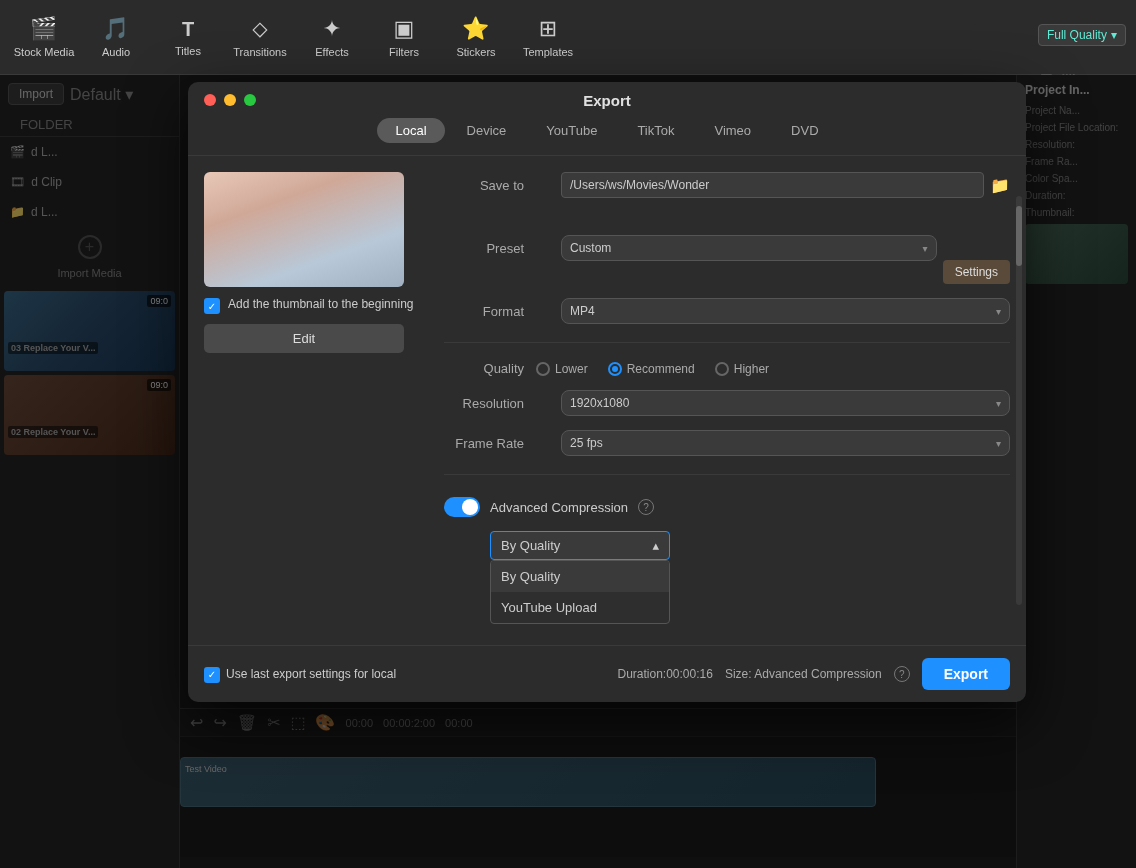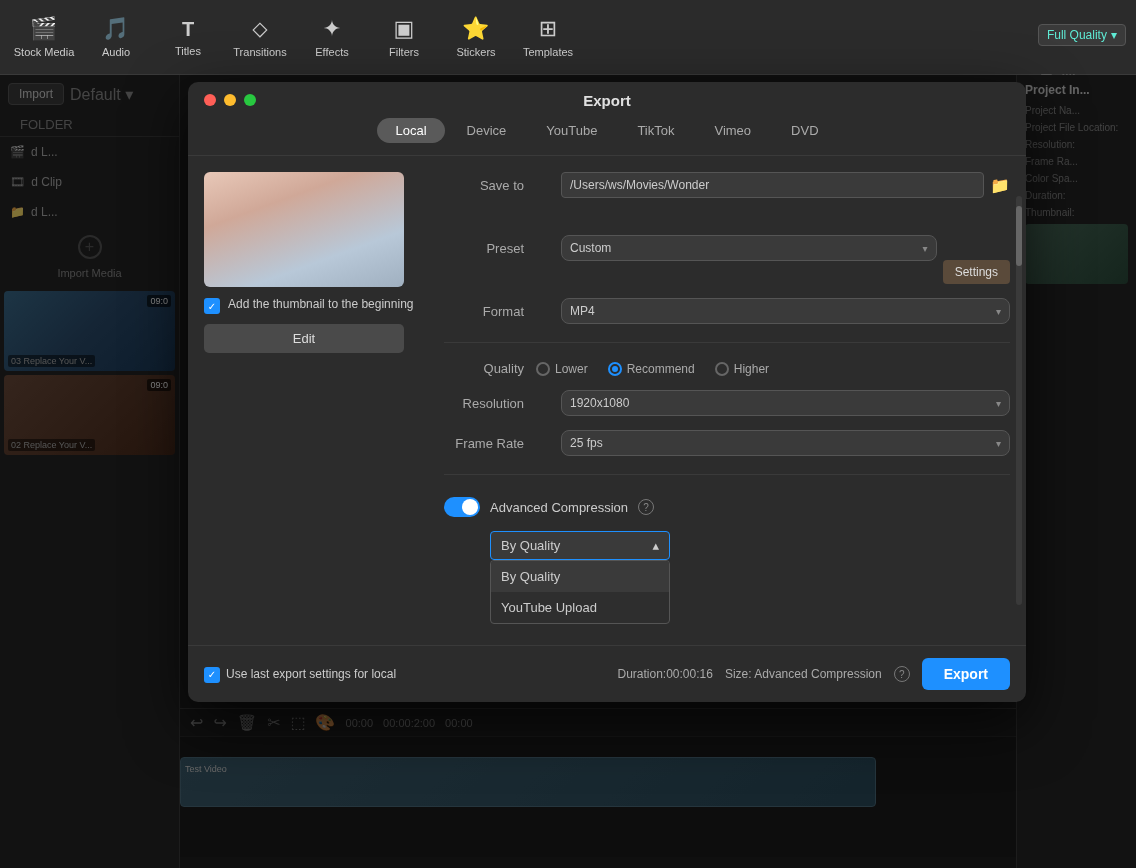--- a/index.html
+++ b/index.html
@@ -108,27 +108,28 @@
       position: relative;
       overflow: hidden;
     }
     .media-thumb-inner {
       width: 100%;
       height: 100%;
       background: linear-gradient(135deg, #3a5a4a 0%, #2a4a3a 50%, #1a3a2a 100%);
     }
     .media-thumb-label {
       position: absolute;
-      bottom: 4px;
+      bottom: 17px;
       left: 4px;
       font-size: 9px;
       color: #aaa;
       background: rgba(0,0,0,0.5);
       padding: 1px 3px;
       border-radius: 2px;
+      font-weight: bold;
     }
     .media-thumb-time {
       position: absolute;
       top: 4px;
       right: 4px;
       font-size: 9px;
       color: #fff;
       background: rgba(0,0,0,0.6);
       padding: 1px 3px;
       border-radius: 2px;

